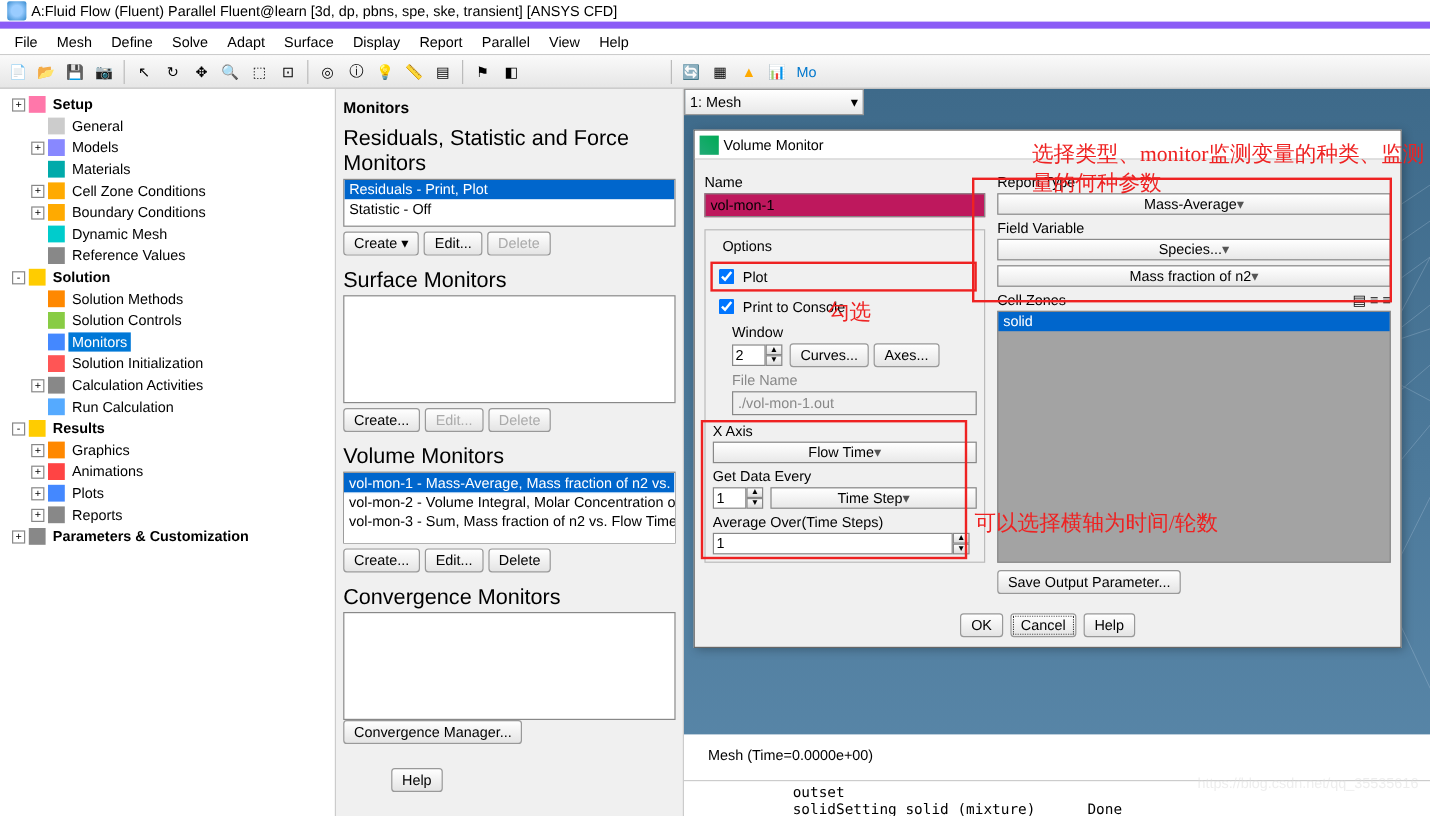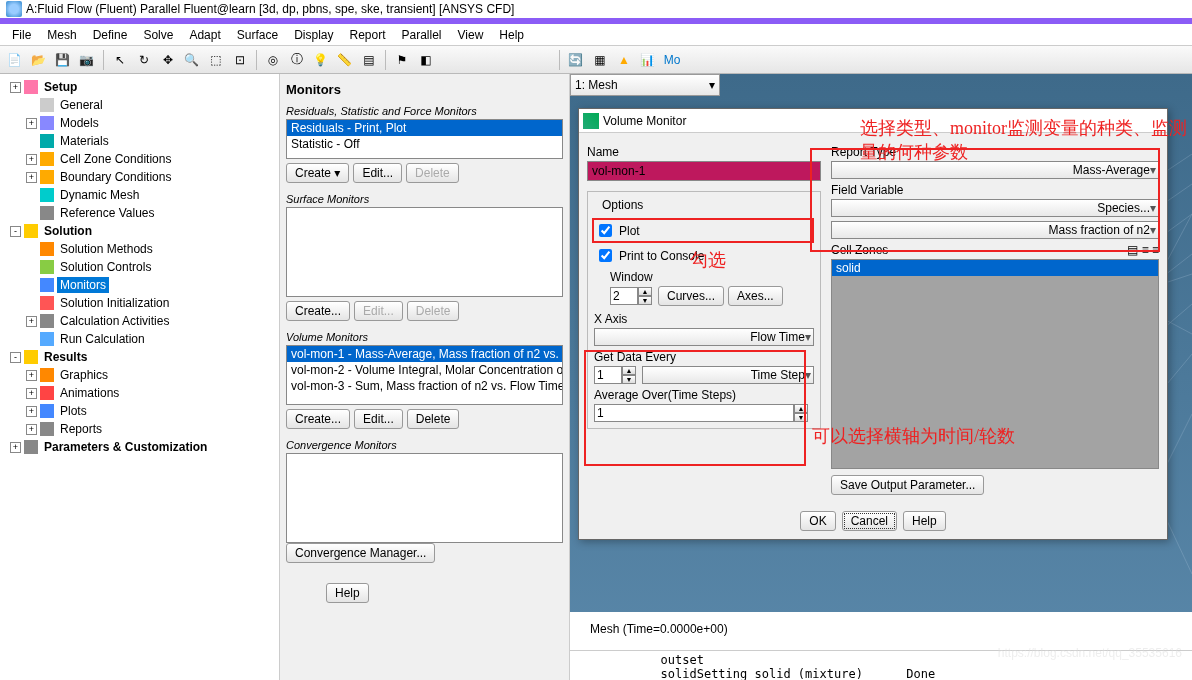--- a/index.html
+++ b/index.html
@@ -15,40 +15,40 @@
 .tree-panel { width: 280px; background: #fff; border-right: 1px solid #ccc; padding: 4px; overflow: auto; }
 .tree-item { display: flex; align-items: center; padding: 1px 2px; white-space: nowrap; }
 .tree-indent { display: inline-block; }
 .tree-toggle { width: 11px; height: 11px; border: 1px solid #888; text-align: center; line-height: 9px; font-size: 9px; margin-right: 3px; cursor: pointer; }
 .tree-icon { width: 14px; height: 14px; margin-right: 3px; display: inline-block; }
 .tree-label { padding: 1px 3px; }
 .tree-label.sel { background: #0078d7; color: #fff; }
 .tree-label.bold { font-weight: bold; }
 .center-panel { width: 290px; background: #f0f0f0; border-right: 1px solid #ccc; padding: 6px; overflow: hidden; }
 .center-panel h3 { margin: 2px 0 8px; font-size: 13px; font-weight: bold; }
-.sub-label { font-size: 11px; margin: 4px 0 2px; font-style: italic; }
+.sub-label { font-size: 18px; margin: 4px 0 2px; }
 .listbox { background: #fff; border: 1px solid #888; width: 100%; overflow: auto; }
 .listbox .row { padding: 1px 4px; white-space: nowrap; }
 .listbox .row.sel { background: #0066cc; color: #fff; }
 .btn-row { display: flex; gap: 4px; margin: 4px 0 10px; }
 .btn { background: linear-gradient(#fff,#e4e4e4); border: 1px solid #999; border-radius: 3px; padding: 2px 8px; cursor: pointer; }
 .btn:disabled { color: #aaa; }
 .right-bg { flex: 1; background: linear-gradient(#3e6a8a,#5a88aa); position: relative; }
 .mesh-dropdown { position: absolute; left: 0; top: 0; width: 150px; height: 22px; background: linear-gradient(#fff,#e8e8e8); border: 1px solid #999; padding: 0 4px; display:flex; align-items:center; justify-content:space-between;}
 .mesh-area { position:absolute; top:538px; left:0; right:0; height: 60px; background:#fff; padding:10px 20px; font-family: monospace;}
 .console { position:absolute; bottom:0; left:0; right:0; height:30px; background:#fff; border-top:1px solid #ccc; padding:2px 40px; font-family: monospace; white-space:pre; overflow:hidden;}
 .dialog { position: absolute; left: 578px; top: 108px; width: 590px; background: #f0f0f0; border: 1px solid #666; box-shadow: 2px 2px 8px rgba(0,0,0,.3); z-index: 100; }
 .dlg-title { height: 24px; background: #fff; display: flex; align-items: center; padding: 0 4px; border-bottom: 1px solid #ccc; }
 .dlg-icon { width: 16px; height: 16px; background: linear-gradient(45deg,#2a7,#0a5); margin-right: 4px; }
 .dlg-body { padding: 8px; display: flex; gap: 10px; }
 .dlg-col { flex: 1; }
 .fld-label { margin: 4px 0 2px; }
 .fld-input { width: 100%; border: 1px solid #888; padding: 2px 4px; background: #be185d; }
 .fld-input:disabled { background: #f0f0f0; color:#888;}
-.fld-sel { width: 100%; border: 1px solid #888; padding: 1px 2px; background: linear-gradient(#fff,#e8e8e8); display:flex; justify-content:flex-end; align-items:center;}
+.fld-sel { width: 100%; border: 1px solid #888; padding: 1px 2px; background: linear-gradient(#fff,#e8e8e8); display:flex; justify-content:center; align-items:center;}
 .fld-sel::after { content:"▾"; color:#555; }
 .grp { border: 1px solid #bbb; padding: 6px; margin-top: 4px; }
 .grp-title { margin: -12px 0 4px 4px; background: #f0f0f0; display: inline-block; padding: 0 4px; }
 .chk { display: flex; align-items: center; gap: 4px; margin: 2px 0; padding:1px;}
 .spinner-row { display: flex; align-items: center; gap: 4px; }
 .spinner { width: 44px; display: flex; }
 .spinner input { width: 28px; border: 1px solid #888; padding: 1px 2px; }
 .spinner .arrows { width: 14px; display: flex; flex-direction: column; }
 .spinner .arrows span { height: 9px; border: 1px solid #888; font-size: 7px; text-align: center; line-height: 7px; background: linear-gradient(#fff,#ddd); }
 .zones-list { border: 1px solid #888; background: #a3a3a3; height: 210px; margin-top: 2px; }
@@ -330,20 +330,24 @@
                 <input value="2" style="">
                 <div class="arrows">
                   <span>▲</span>
                   <span>▼</span>
                 </div>
               </div>
             <button class="btn">Curves...</button>
             <button class="btn">Axes...</button>
           </div>
         </div>
+        <div style="margin-left:16px">
+          <div class="fld-label" style="color:#888">File Name</div>
+          <input class="fld-input" disabled="" value="./vol-mon-1.out" style="">
+        </div>
         <div class="fld-label" style="margin-top:6px">X Axis</div>
         <div class="fld-sel">
             <span>Flow Time</span>
           </div>
         <div class="fld-label">Get Data Every</div>
         <div class="spinner-row">
           <div class="spinner">
               <input value="1" style="">
               <div class="arrows">
                 <span>▲</span>

